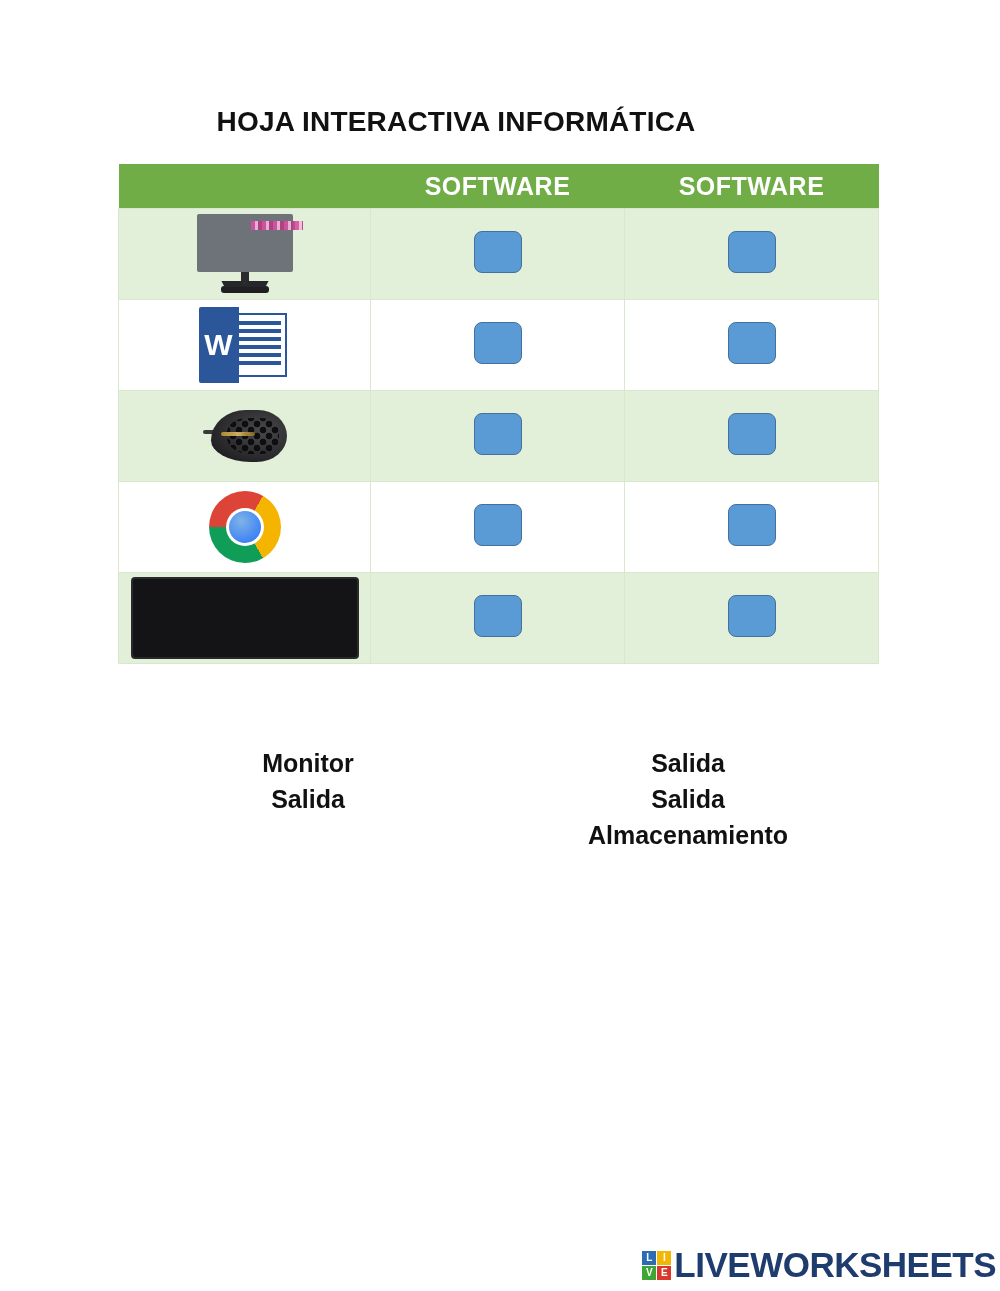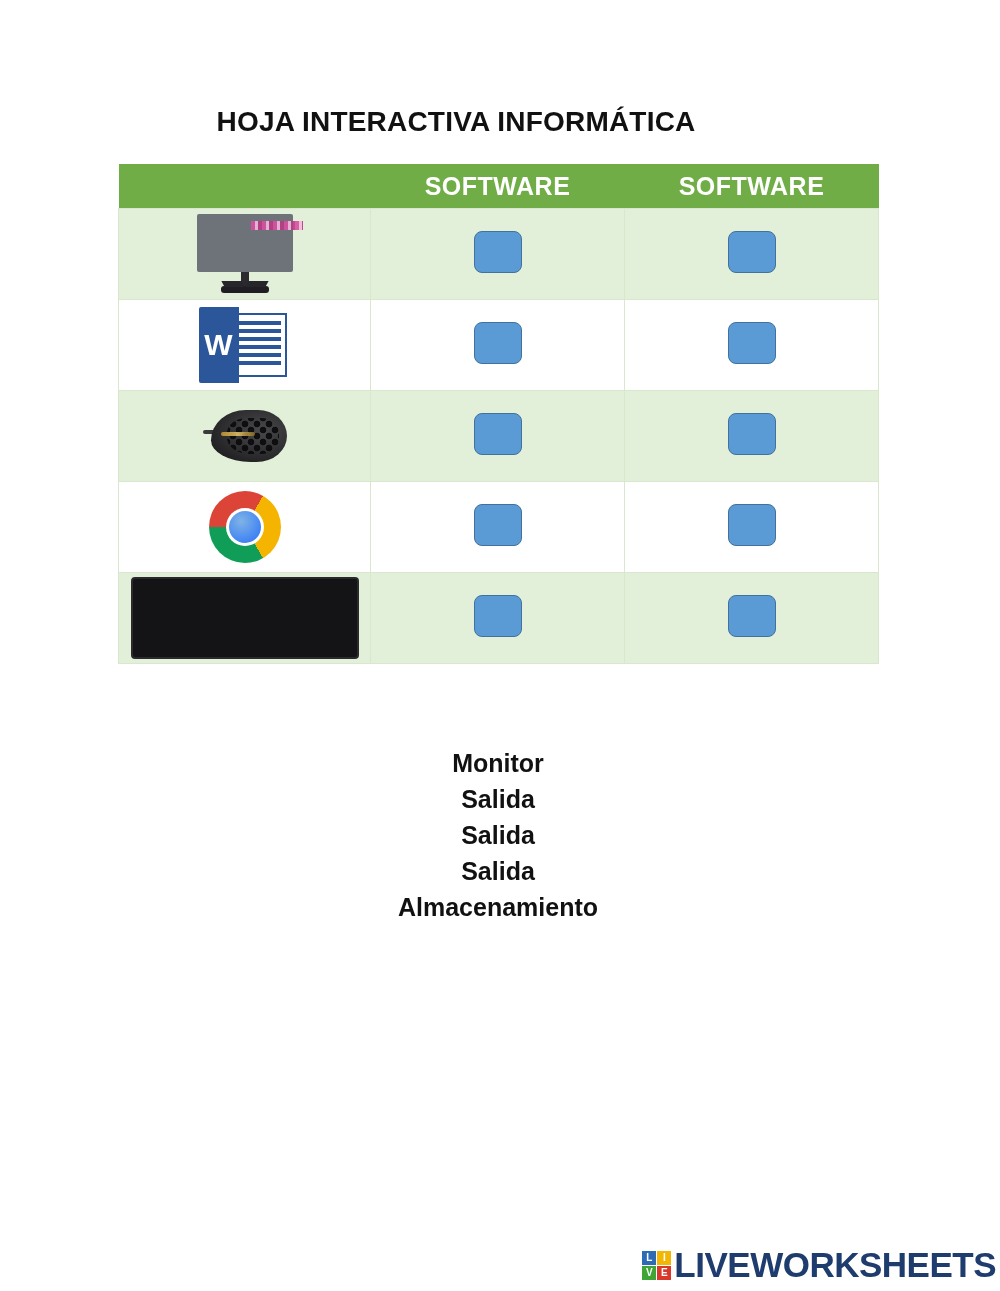--- a/index.html
+++ b/index.html
@@ -233,21 +233,20 @@
         #1d1d21 142px 100%);
   }
 
   
   .word-bank {
     position: absolute;
     top: 745px;
     left: 118px;
     width: 760px;
     display: flex;
-    flex-direction: column;
   }
   .bank-col {
     flex: 1;
     text-align: center;
     font-size: 25px;
     font-weight: bold;
     line-height: 36px;
     color: #111111;
     font-family: "Liberation Sans", sans-serif;
   }

